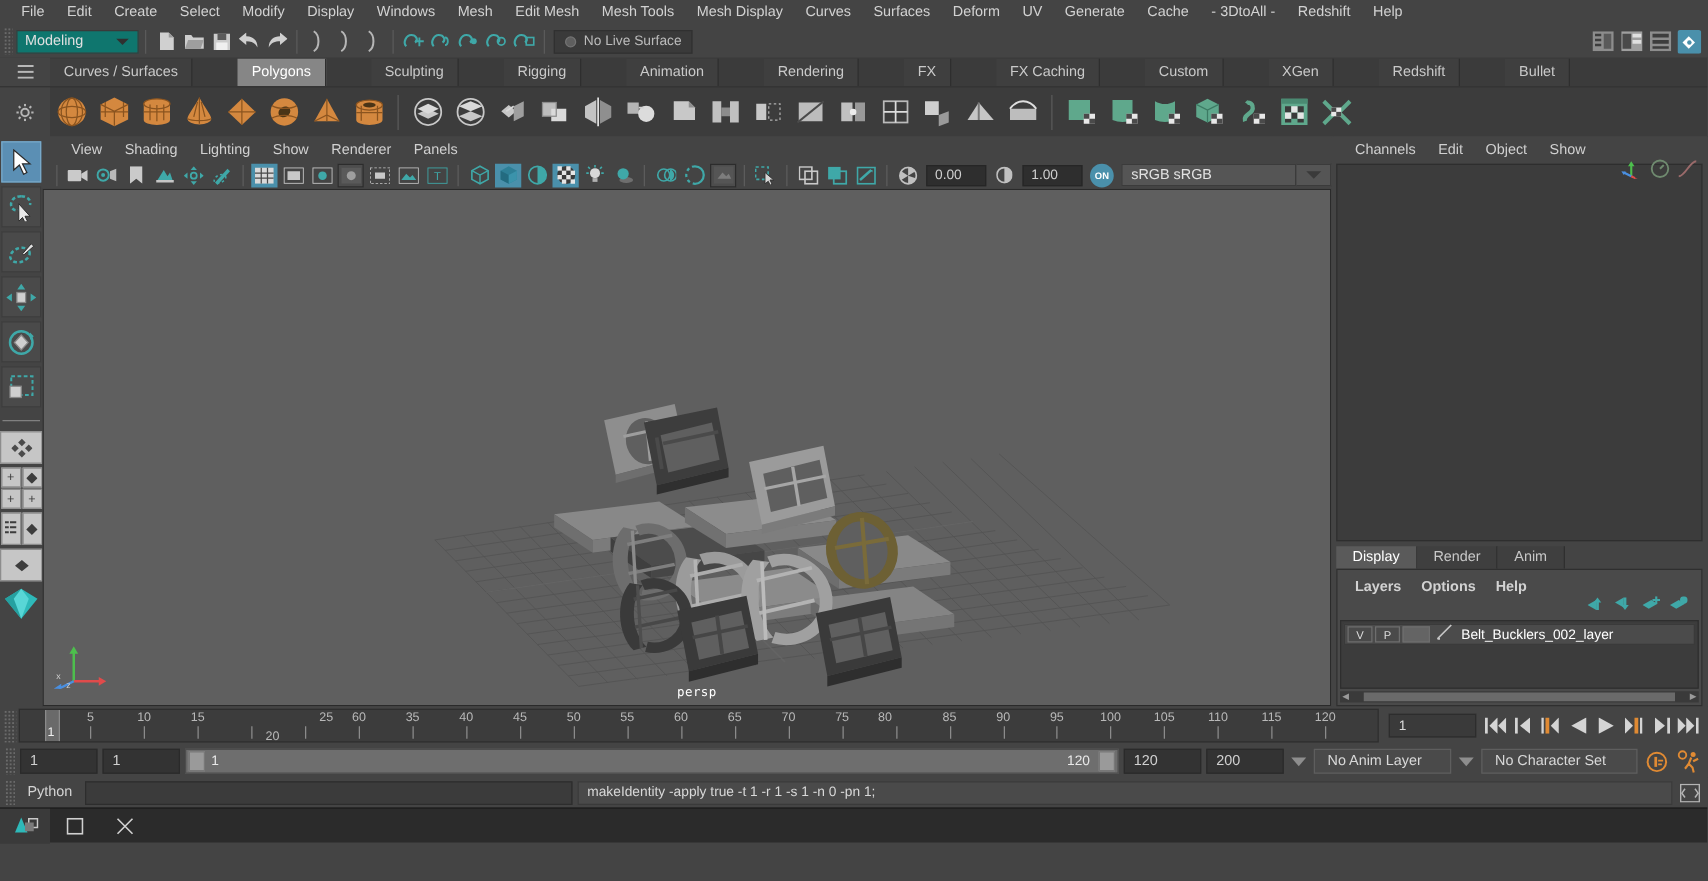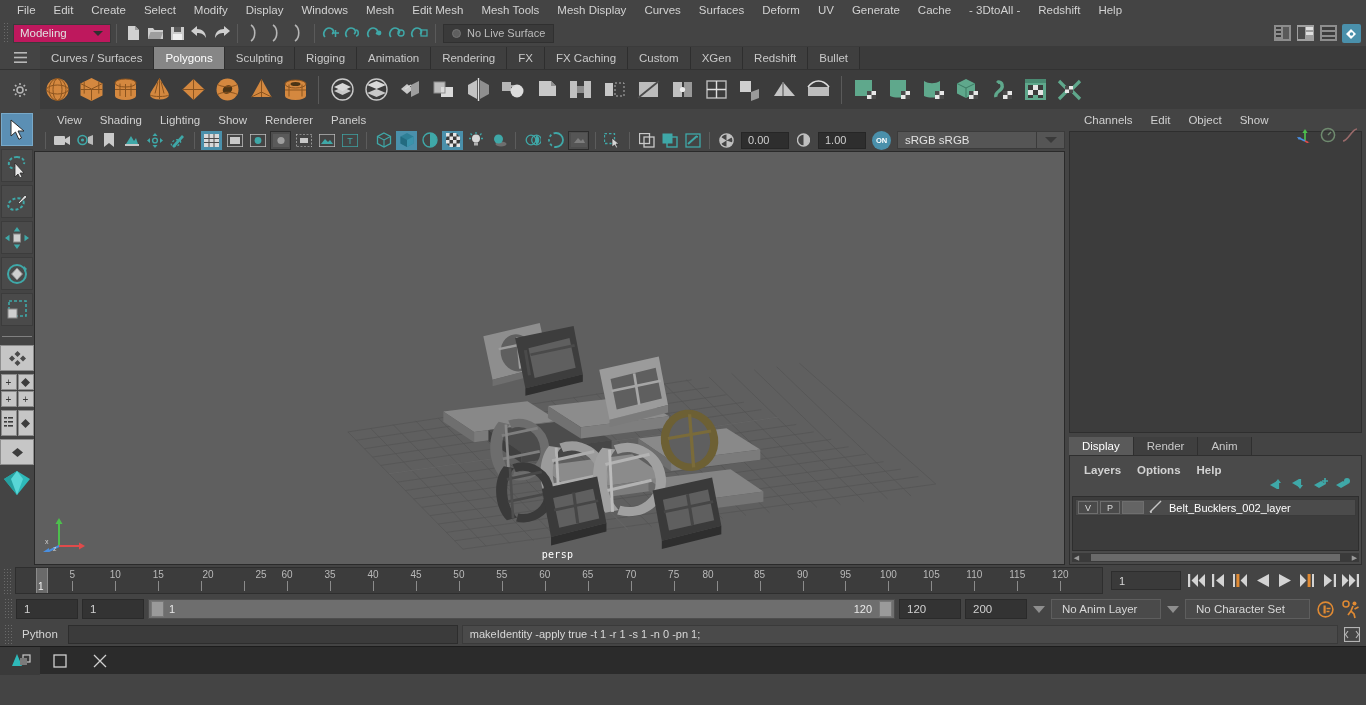--- a/index.html
+++ b/index.html
@@ -24,21 +24,21 @@
     height:26px; background:#444444; display:flex; align-items:center;
     padding-left:2px; gap:0px; position:relative;
   }
   .grip{
     width:7px; height:22px; margin:0 3px 0 1px;
     background-image:radial-gradient(#6a6a6a 0.8px, transparent 0.9px);
     background-size:3px 3px;
   }
   .menuselect{
     display:flex; align-items:center; height:19px;
-    background:#be185d; border:1px solid #3a3a3a; width:98px;
+    background:#0f766e; border:1px solid #3a3a3a; width:98px;
     font-size:11.5px; color:#e0e0e0; padding-left:6px; position:relative;
   }
   .menuselect .arrow{
     position:absolute; right:3px; top:0; bottom:0; width:18px;
     display:flex; align-items:center; justify-content:center;
   }
   .menuselect .arrow::after{
     content:""; border-left:5px solid transparent; border-right:5px solid transparent;
     border-top:5px solid #303030;
   }
@@ -57,21 +57,21 @@
   .nolive .dot{
     width:9px;height:9px;border-radius:50%;background:#5f5f5f;
     border:1px solid #747474; margin-right:6px;
   }
   .rtIcons{ position:absolute; right:4px; display:flex; align-items:center; gap:2px; }
   .rtbox{ width:21px;height:21px;display:flex;align-items:center;justify-content:center; }
 
   
   .shelfTabs{
     height:23px; background:#3b3b3b; display:flex; align-items:flex-end;
-    padding-left:40px; font-size:11.5px; position:relative;
+    padding-left:40px; font-size:11.5px; position:relative;gap:36px;
   }
   .shelfTabs .tab{
     height:22px; line-height:22px; padding:0 11px; color:#c9c9c9;
     background:#3f3f3f; border-right:1px solid #2e2e2e; white-space:nowrap;
   }
   .shelfTabs .tab.active{ background:#868686; color:#ffffff; }
   .shelfLeft{
     position:absolute; left:0; top:0; width:40px; height:23px;
     background:#444; display:flex; align-items:center; justify-content:center;
   }
@@ -1353,21 +1353,21 @@
     <div class="timeline" id="timeline">
       <div class="tlCursor"></div>
       <div class="tlCursorNum">1</div>
     <div class="tlTick" style="left: 56.3607px;"></div>
         <div class="tlLbl" style="left: 56.3607px;">5</div>
         <div class="tlTick" style="left: 99.3115px;"></div>
         <div class="tlLbl" style="left: 99.3115px;">10</div>
         <div class="tlTick" style="left: 142.262px;"></div>
         <div class="tlLbl" style="left: 142.262px;">15</div>
         <div class="tlTick" style="left: 185.213px;"></div>
-        <div class="tlLbl" style="left: 192px;">20</div>
+        <div class="tlLbl" style="left: 202px; margin-top: 15px;">20</div>
         <div class="tlTick" style="left: 228.164px;"></div>
         <div class="tlLbl" style="left: 245px;">25</div>
         <div class="tlTick" style="left: 271.115px;"></div>
         <div class="tlLbl" style="left: 271.115px;">60</div>
         <div class="tlTick" style="left: 314.066px;"></div>
         <div class="tlLbl" style="left: 314.066px;">35</div>
         <div class="tlTick" style="left: 357.016px;"></div>
         <div class="tlLbl" style="left: 357.016px;">40</div>
         <div class="tlTick" style="left: 399.967px;"></div>
         <div class="tlLbl" style="left: 399.967px;">45</div>

